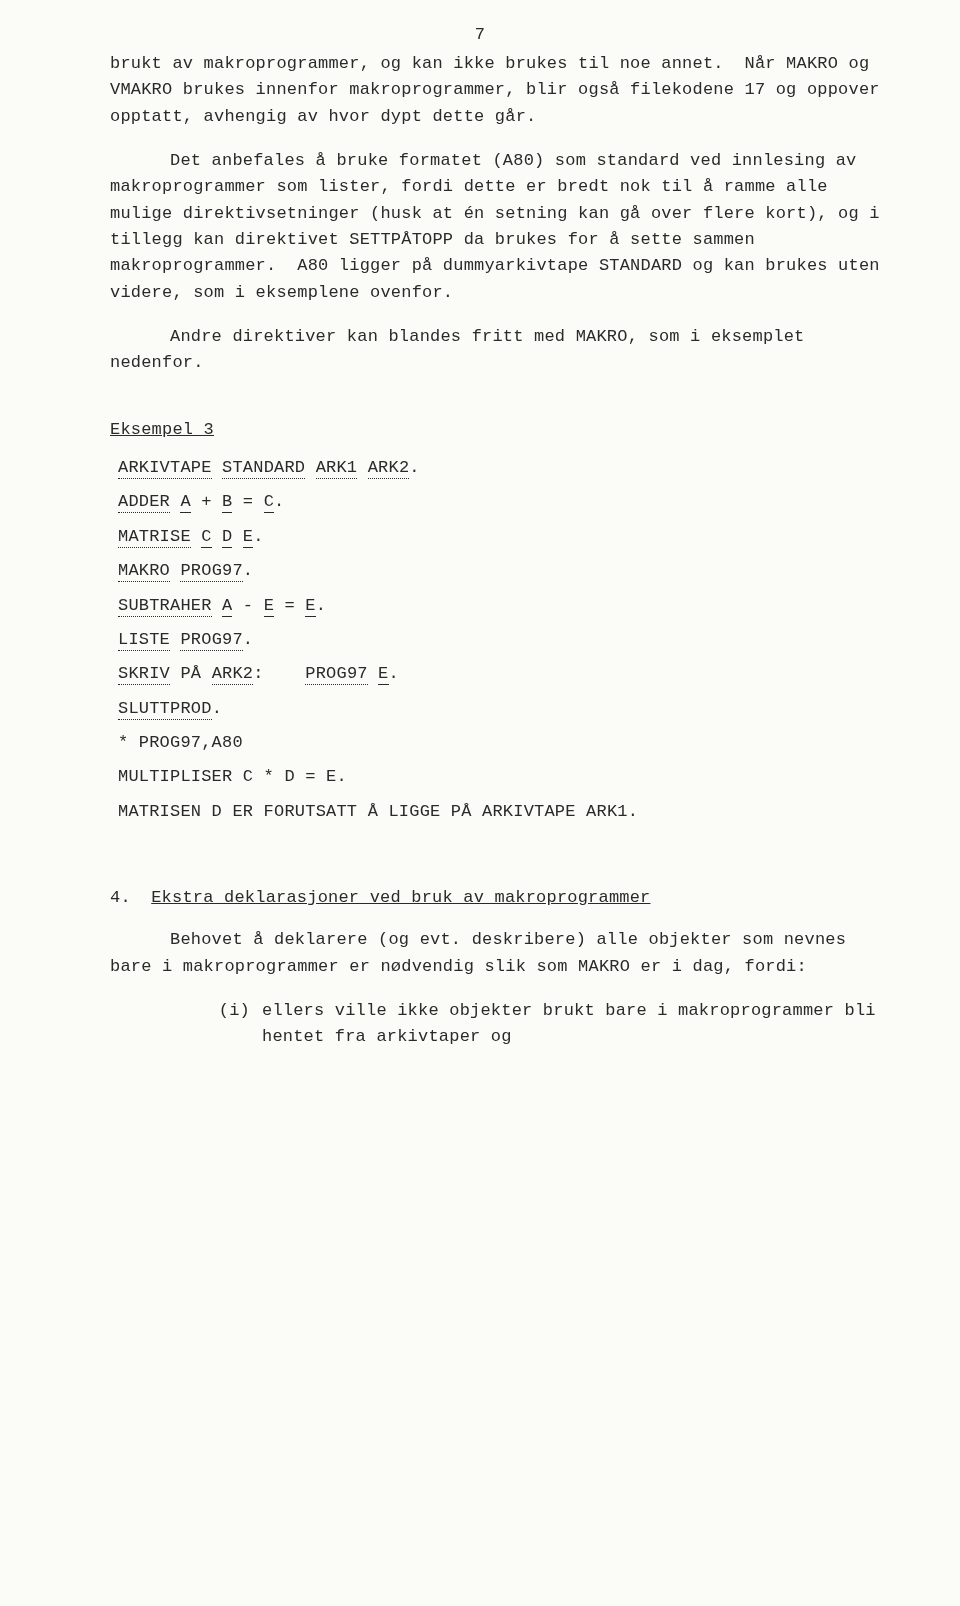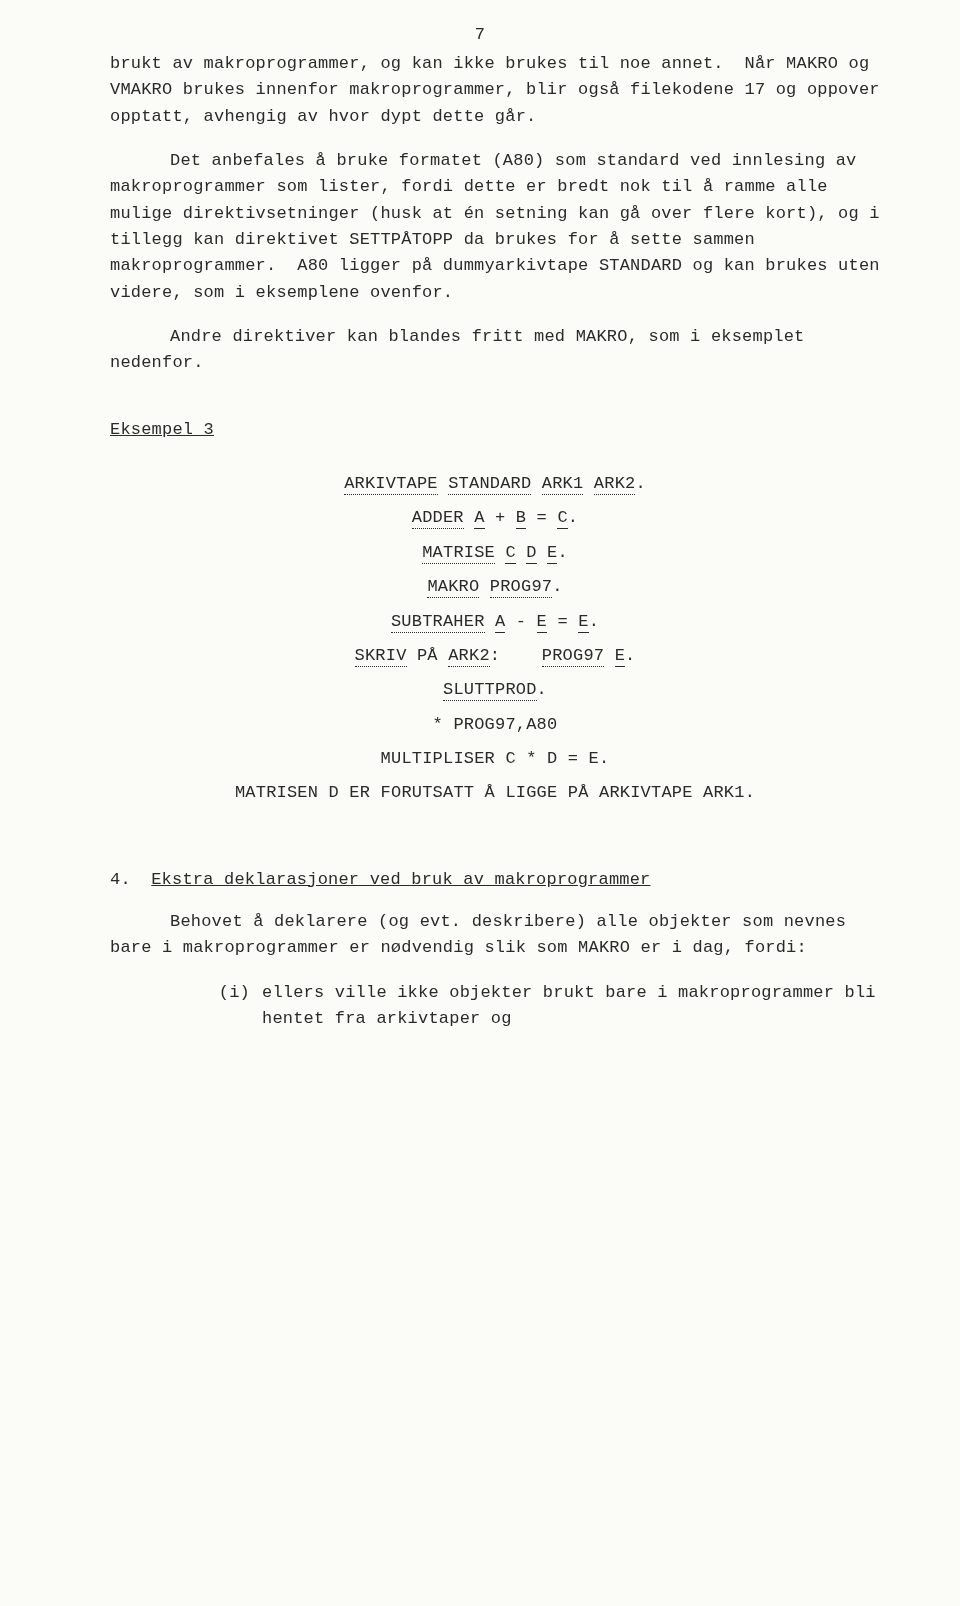--- a/index.html
+++ b/index.html
@@ -33,26 +33,25 @@
   }
   .para-indent {
     text-indent: 60px;
     margin: 16px 0 18px 0;
     white-space: pre-wrap;
   }
   .nowrap {
     white-space: nowrap;
   }
   .ex-heading {
-    margin: 40px 0 28px 0;
+    margin: 40px 0 12px 0;
     text-decoration: underline;
   }
   .cmd {
-    margin: 8px 0;
-    text-align: center;
+    margin: 8px 8px;
   }
   .u {
     border-bottom: 1px solid currentColor;
     padding-bottom: 1px;
   }
   .dotted {
     
     border-bottom: 1px dotted currentColor;
     padding-bottom: 1px;
   }
@@ -138,20 +137,25 @@
     <div class="cmd nowrap">
       <span class="dotted">SUBTRAHER</span>
       <span> </span>
       <span class="u">A</span>
       <span> </span><span>-</span><span> </span>
       <span class="u">E</span>
       <span> </span><span>=</span><span> </span>
       <span class="u">E</span><span>.</span>
     </div>
 
+    <div class="cmd nowrap">
+      <span class="dotted">LISTE</span>
+      <span> </span>
+      <span class="dotted">PROG97</span><span>.</span>
+    </div>
 
     <div class="cmd nowrap">
       <span class="dotted">SKRIV</span>
       <span> </span><span>PÅ</span><span> </span>
       <span class="dotted">ARK2</span><span>:</span>
       <span>&nbsp;&nbsp;</span>
       <span class="dotted">PROG97</span>
       <span> </span>
       <span class="u">E</span><span>.</span>
     </div>

